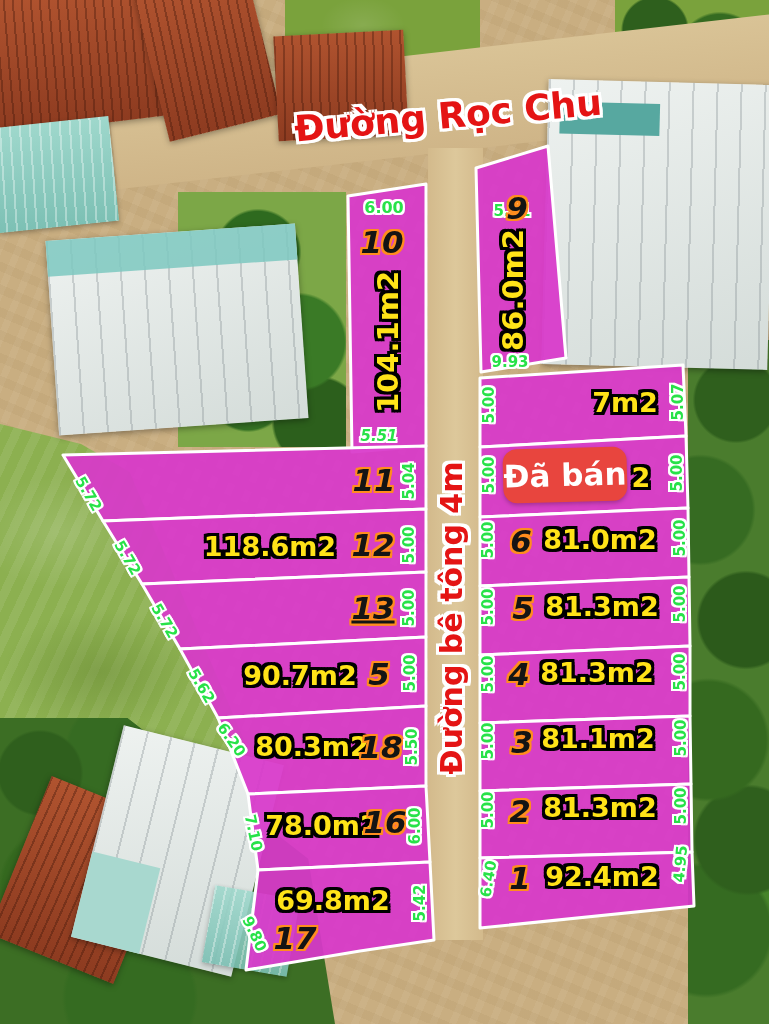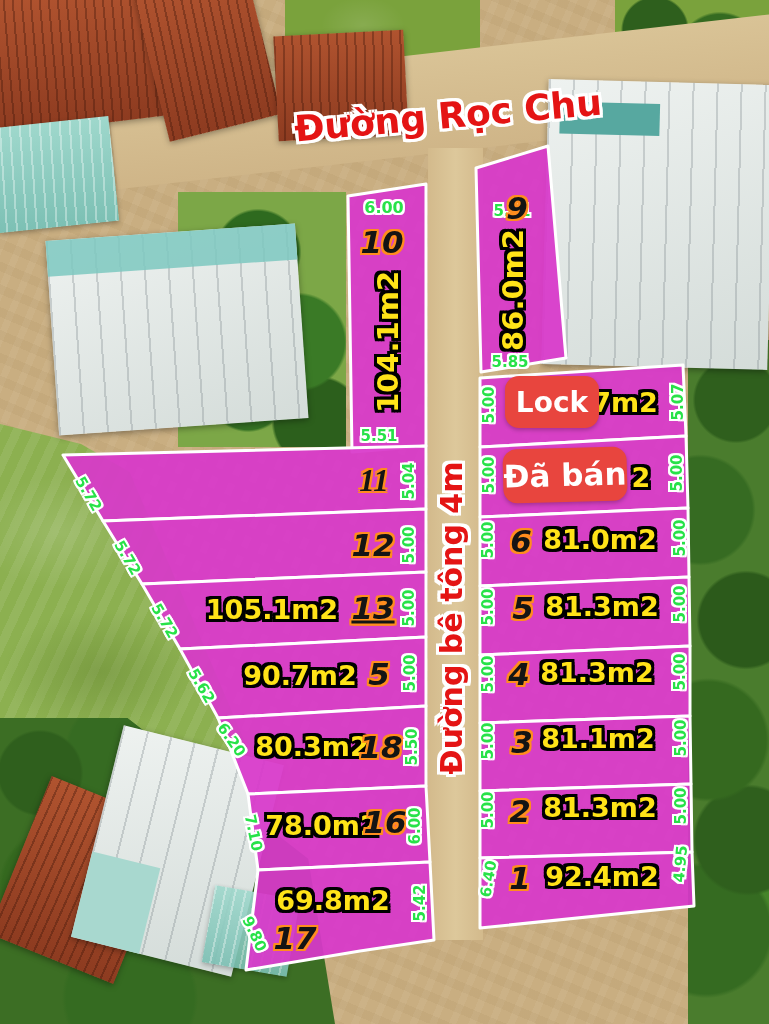--- a/index.html
+++ b/index.html
@@ -157,36 +157,36 @@
       <polygon points="480,858 692,852 694,906 480,928"></polygon>
     </g>
   </svg>
 
   <div class="lbl road-name" style="left:448px;top:116px;font-size:36px;transform:translate(-50%,-50%) rotate(-5deg);">Đường Rọc Chu</div>
   <div class="lbl road-name" style="left:452px;top:618px;font-size:30px;transform:translate(-50%,-50%) rotate(-90deg);">Đường bê tông 4m</div>
 
   <div class="lbl dim" style="left:384px;top:208px;font-size:16px;">6.00</div>
   <div class="lbl num" style="left:382px;top:242px;">10</div>
   <div class="lbl area" style="left:388px;top:342px;font-size:29px;transform:translate(-50%,-50%) rotate(-90deg);">104.1m2</div>
-  <div class="lbl dim" style="left:379px;top:436px;">5.51</div>
+  <div class="lbl dim" style="left:379px;top:436px;font-style:italic;">5.51</div>
 
   <div class="lbl dim" style="left:512px;top:171px;margin-top:40px;">5.01</div>
   <div class="lbl num" style="left:517px;top:208px;">9</div>
   <div class="lbl area" style="left:513px;top:290px;font-size:29px;transform:translate(-50%,-50%) rotate(-90deg);">86.0m2</div>
-  <div class="lbl dim" style="left:510px;top:362px;">5.85</div>
-
-  <div class="lbl num" style="left:374px;top:480px;font-family:Liberation Serif, serif;">11</div>
+  <div class="lbl dim" style="left:510px;top:362px;">9.93</div>
+
+  <div class="lbl num" style="left:374px;top:480px;">11</div>
   <div class="lbl dim" style="left:88px;top:494px;transform:translate(-50%,-50%) rotate(60deg);">5.72</div>
   <div class="lbl dim" style="left:409px;top:481px;transform:translate(-50%,-50%) rotate(-90deg);">5.04</div>
 
+  <div class="lbl area" style="left:270px;top:546px;">118.6m2</div>
   <div class="lbl num" style="left:373px;top:545px;">12</div>
   <div class="lbl dim" style="left:127px;top:558px;transform:translate(-50%,-50%) rotate(60deg);">5.72</div>
   <div class="lbl dim" style="left:409px;top:545px;transform:translate(-50%,-50%) rotate(-90deg);">5.00</div>
 
-  <div class="lbl area" style="left:272px;top:609px;">105.1m2</div>
   <div class="lbl num" style="left:373px;top:608px;text-decoration:underline;">13</div>
   <div class="lbl dim" style="left:164px;top:621px;transform:translate(-50%,-50%) rotate(60deg);">5.72</div>
   <div class="lbl dim" style="left:409px;top:608px;transform:translate(-50%,-50%) rotate(-90deg);">5.00</div>
 
   <div class="lbl area" style="left:300px;top:675px;">90.7m2</div>
   <div class="lbl num" style="left:379px;top:674px;">5</div>
   <div class="lbl dim" style="left:201px;top:686px;transform:translate(-50%,-50%) rotate(60deg);">5.62</div>
   <div class="lbl dim" style="left:410px;top:673px;transform:translate(-50%,-50%) rotate(-90deg);">5.00</div>
 
   <div class="lbl area" style="left:312px;top:746px;text-align:center;">80.3m2</div>
@@ -200,23 +200,20 @@
   <div class="lbl dim" style="left:415px;top:826px;transform:translate(-50%,-50%) rotate(-90deg);">6.00</div>
 
   <div class="lbl area" style="left:333px;top:900px;">69.8m2</div>
   <div class="lbl num" style="left:295px;top:938px;">17</div>
   <div class="lbl dim" style="left:254px;top:934px;transform:translate(-50%,-50%) rotate(65deg);">9.80</div>
   <div class="lbl dim" style="left:420px;top:903px;transform:translate(-50%,-50%) rotate(-90deg);">5.42</div>
 
   <div class="lbl dim" style="left:489px;top:405px;transform:translate(-50%,-50%) rotate(-90deg);">5.00</div>
   <div class="lbl area" style="left:625px;top:402px;">7m2</div>
   <div class="lbl dim" style="left:678px;top:402px;transform:translate(-50%,-50%) rotate(-90deg);">5.07</div>
-  <div class="badge" style="left:552px;top:402px;width:94px;height:52px;font-size:28px;">
-    <span>Lock</span>
-  </div>
 
   <div class="lbl dim" style="left:489px;top:475px;transform:translate(-50%,-50%) rotate(-90deg);">5.00</div>
   <div class="lbl area" style="left:641px;top:477px;">2</div>
   <div class="lbl dim" style="left:677px;top:473px;transform:translate(-50%,-50%) rotate(-90deg);">5.00</div>
   <div class="badge" style="left:565px;top:475px;width:124px;height:54px;font-size:31px;transform:translate(-50%,-50%) rotate(-1.5deg);">
     <span>Đã bán</span>
   </div>
 
   <div class="lbl dim" style="left:488px;top:540px;transform:translate(-50%,-50%) rotate(-90deg);">5.00</div>
   <div class="lbl num" style="left:521px;top:541px;">6</div>

